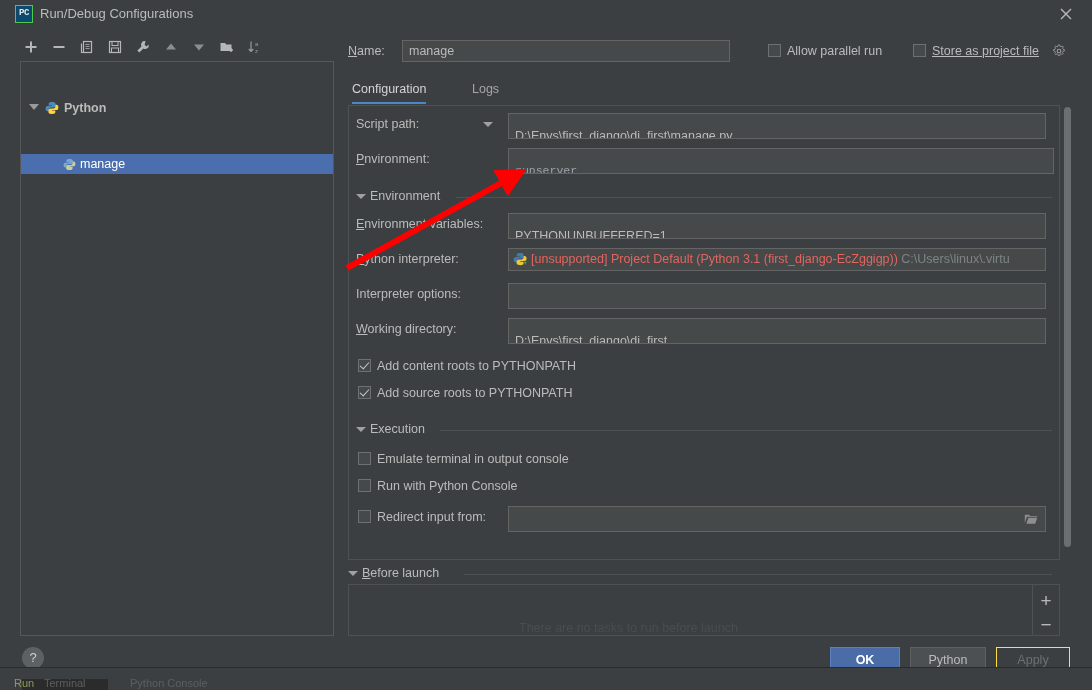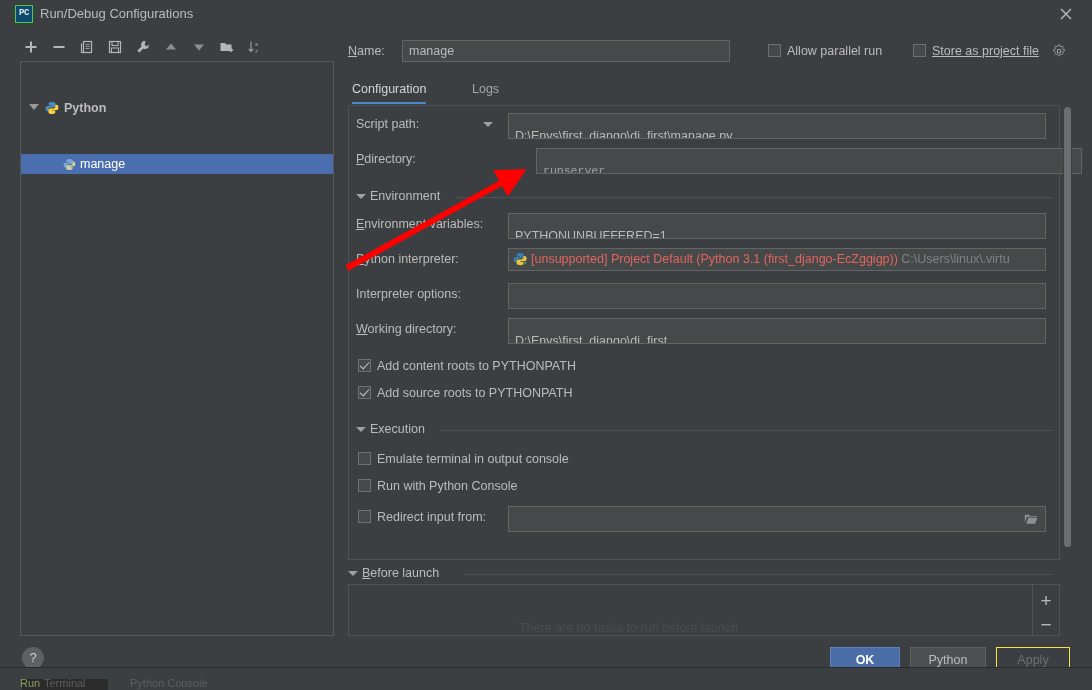--- a/index.html
+++ b/index.html
@@ -45,21 +45,21 @@
     position: absolute; left: 0; bottom: 0;
     width: 1092px; height: 22px;
     background: #3c3f41;
     border-top: 1px solid #2b2b2b;
   }
   .ide-statusbar .sbtxt {
     position: absolute; bottom: 1px;
     font-size: 11px; color: #5c5f61;
     white-space: nowrap;
   }
-  .ide-statusbar .run-lbl { left: 20px; color: #8a9a5b; }
+  .ide-statusbar .run-lbl { left: 14px; color: #8a9a5b; }
   .ide-statusbar .term-lbl { left: 44px; }
   .ide-statusbar .pyc-lbl { left: 130px; }
   .ide-sb-sel {
     position: absolute; left: 22px; bottom: 0;
     width: 86px; height: 11px; background: #2b2b2b;
   }
 
   
   .dialog {
     position: absolute; left: 0; top: 0;
@@ -533,22 +533,22 @@
     <div class="panel"></div>
 
     <div class="frow" style="left:348px; top:113px; width:712px;">
       <span class="fieldlabel lbl">Script path:</span>
       <span class="dd-arrow" style="left:135px; top:9px;"></span>
       <div class="txtfield" style="left:160px; top:0; width:538px;">D:\Envs\first_django\dj_first\manage.py</div>
 
     </div>
 
     <div class="frow" style="left:348px; top:148px; width:712px;">
-      <span class="fieldlabel lbl"><span class="uline">P</span><span id="paramLblRest">directory:</span></span>
-      <div class="txtfield mono" style="left:160px; top:0; width:546px;margin-left:28px;">runserver</div>
+      <span class="fieldlabel lbl"><span class="uline">P</span><span id="paramLblRest">nvironment:</span></span>
+      <div class="txtfield mono" style="left:160px; top:0; width:546px;">runserver</div>
 
     </div>
 
     <div class="section" style="left:356px; top:189px; width:696px;">
       <span class="stri"></span>
       <span class="stxt">Environment</span>
       <span class="sline" style="left:100px; width:596px;"></span>
     </div>
 
     <div class="frow" style="left:348px; top:213px; width:712px;">

